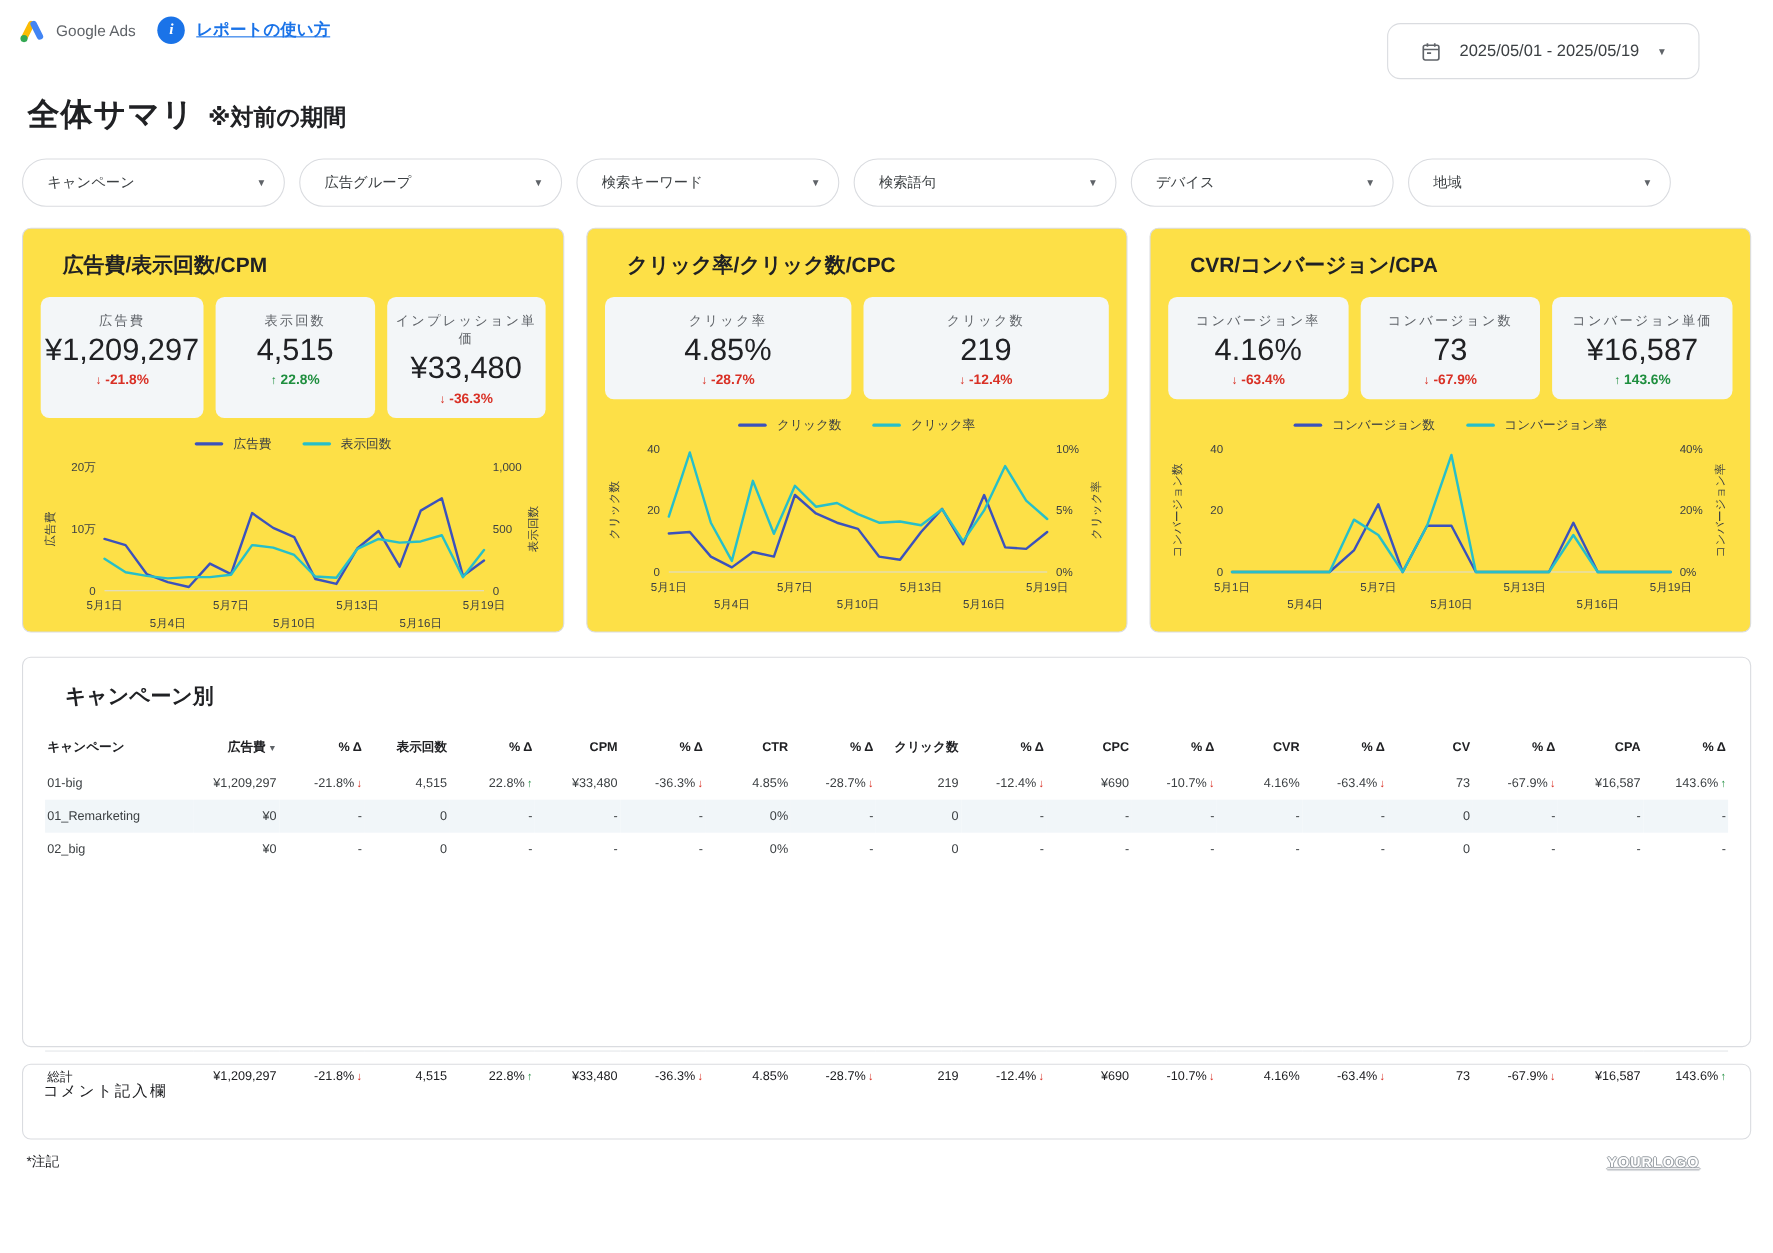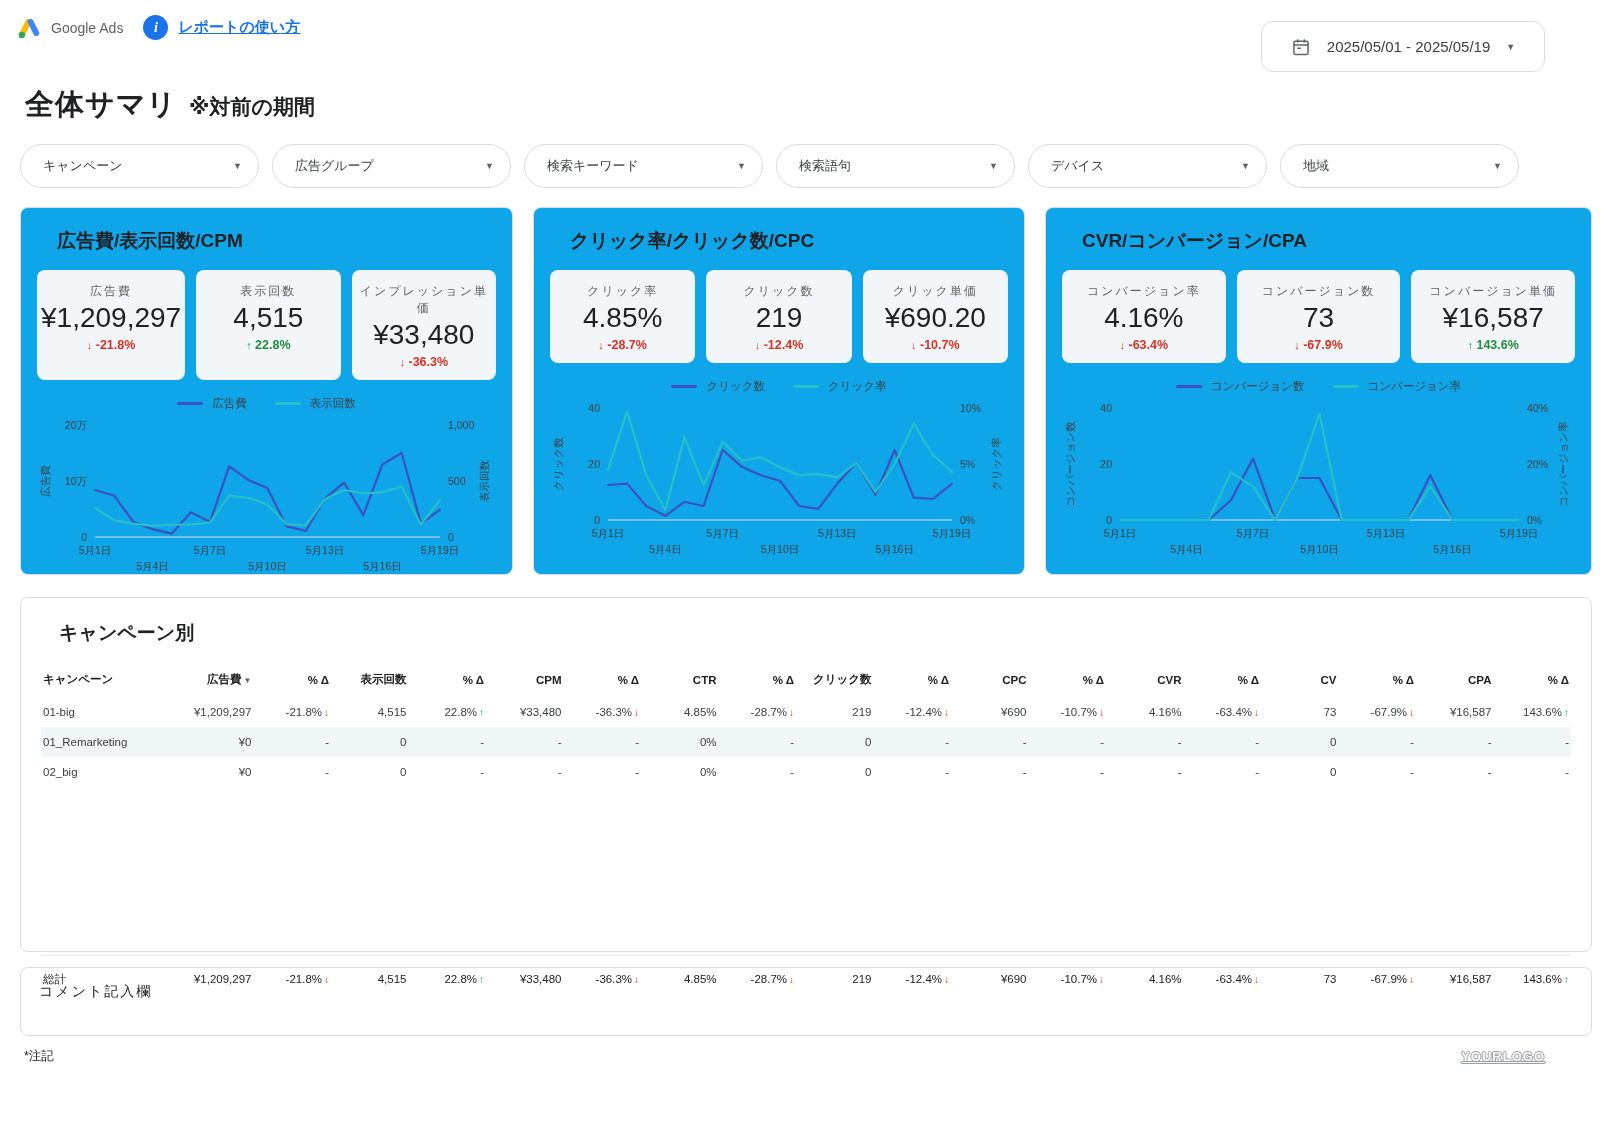--- a/index.html
+++ b/index.html
@@ -24,21 +24,21 @@
   .caret { color:#5f6368; font-size:9px; }
 
   
   .filter-bar { display:flex; gap:13px; padding-left:20px; margin-top:19px; }
   .pill { width:239px; height:44px; border:1px solid #dadce0; border-radius:22px; background:#fff;
           display:flex; align-items:center; justify-content:space-between; padding:0 16px 0 22px;
           font-size:13px; color:#3c4043; cursor:pointer; }
 
   
   .cards { display:flex; gap:20px; padding:0 20px; margin-top:19px; }
-  .card { border:1px solid #dadce0; border-radius:8px; background:#0ea5e9; padding:14px 16px; height:368px; }
+  .card { border:1px solid #dadce0; border-radius:8px; background:#fde047; padding:14px 16px; height:368px; }
   .card-title { font-size:19px; font-weight:bold; margin:6px 0 16px 20px; }
   .tiles { display:flex; gap:11px; }
   .tile { flex:1; background:#f3f6f8; border-radius:8px; padding:13px 4px 11px; text-align:center; }
   .tile-label { font-size:12px; color:#5f6368; letter-spacing:2px; }
   .tile-value { font-size:28px; color:#202124; margin-top:2px; }
   .tile-delta { font-size:12.5px; margin-top:4px; font-weight:bold; }
   .delta-down { color:#d93025; } .delta-up { color:#1e8e3e; }
   .tile-delta .arr { font-size:11px; }
   .chart-wrap { margin-top:16px; }
   .legend { display:flex; justify-content:center; gap:28px; font-size:11.5px; color:#3c4043; margin-bottom:0; }
@@ -193,25 +193,20 @@
         <div class="tiles">
           <div class="tile">
             <div class="tile-label">クリック率</div>
             <div class="tile-value">4.85%</div>
             <div class="tile-delta delta-down"><span class="arr">↓</span> -28.7%</div>
           </div>
           <div class="tile">
             <div class="tile-label">クリック数</div>
             <div class="tile-value">219</div>
             <div class="tile-delta delta-down"><span class="arr">↓</span> -12.4%</div>
-          </div>
-          <div class="tile">
-            <div class="tile-label">クリック単価</div>
-            <div class="tile-value">¥690.20</div>
-            <div class="tile-delta delta-down"><span class="arr">↓</span> -10.7%</div>
           </div>
         </div>
         <div class="chart-wrap">
           <div class="legend">
             <div class="legend-item">
               <span class="legend-swatch" style="background: rgb(59, 82, 188);"></span>
               <span>クリック数</span>
             </div>
             <div class="legend-item">
               <span class="legend-swatch" style="background: rgb(39, 191, 201);"></span>

